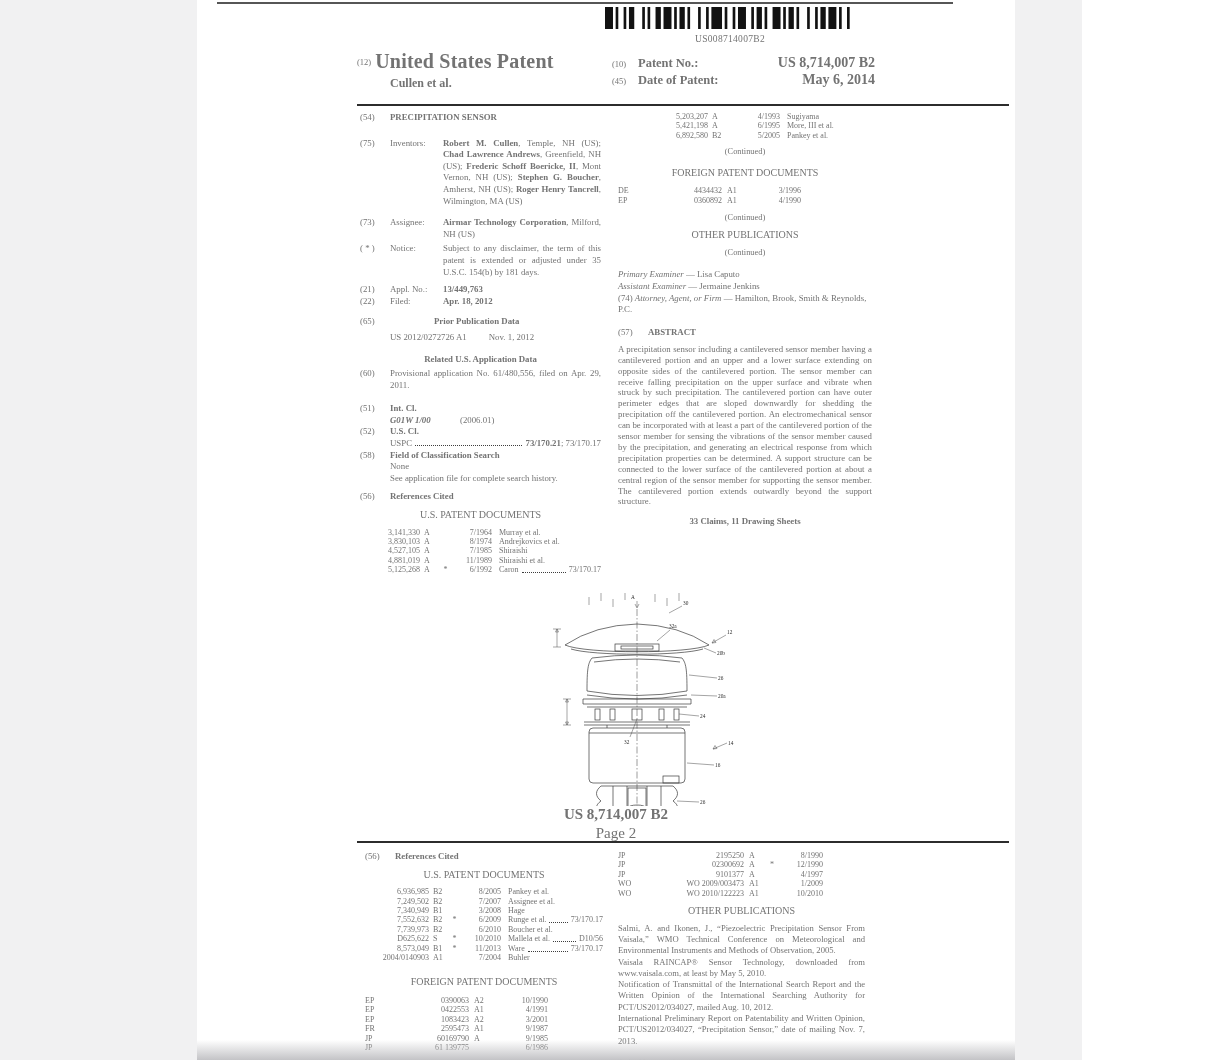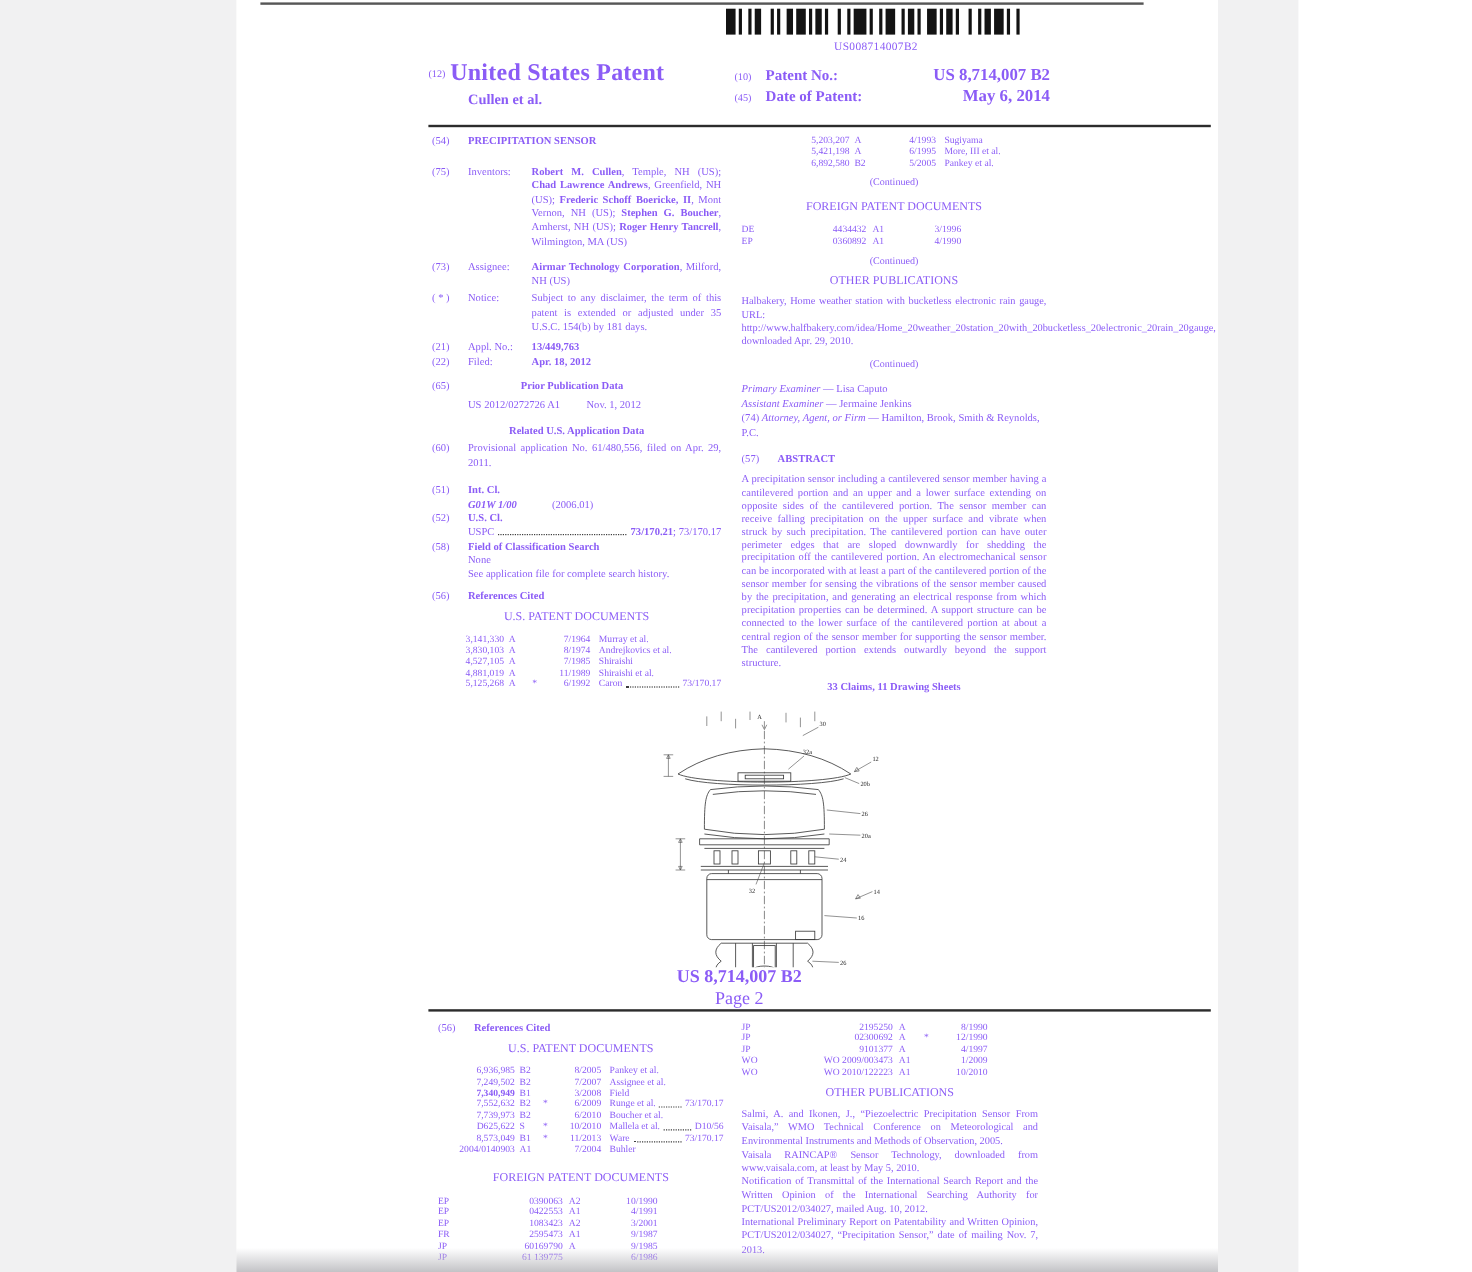--- a/index.html
+++ b/index.html
@@ -1,17 +1,17 @@
 <!DOCTYPE html>
 <html><head>
 <meta charset="utf-8">
 <style>
   html,body{margin:0;padding:0;}
   .screen{position:relative;width:1082px;height:1060px;background:#f1f1f2;overflow:hidden;
-          font-family:"Liberation Serif","DejaVu Serif",serif;color:#8b5cf6;}
+          font-family:"Liberation Serif","DejaVu Serif",serif;color:#737373;}
   .page{position:absolute;left:197px;top:0;width:818px;height:1060px;background:#ffffff;}
   .page::after{content:"";position:absolute;left:0;right:0;bottom:0;height:20px;
                background:linear-gradient(to bottom,rgba(255,255,255,0),#c3c3c6);}
   .b{font-weight:bold;}
   .i{font-style:italic;}
   .topline{position:absolute;left:20px;top:2px;width:736px;height:2.4px;background:#565656;}
   
   .barcode-wrap{position:absolute;left:408px;top:7px;width:250px;text-align:center;}
   .barcode-num{font-size:9.5px;margin-top:1px;letter-spacing:.3px;}
   
@@ -326,21 +326,20 @@
           <div class="frow">
             <span class="cc">EP</span>
             <span class="no">0360892</span>
             <span class="kind">A1</span>
             <span class="star"></span>
             <span class="date">4/1990</span>
           </div>
         </div>
       <div class="cont" style="margin-top:7px;">(Continued)</div>
       <div class="capshead" style="margin-top:5px;">OTHER PUBLICATIONS</div>
-      <div class="pubs" style="margin-top:5px;">Halbakery, Home weather station with bucketless electronic rain gauge, URL: http://www.halfbakery.com/idea/Home_20weather_20station_20with_20bucketless_20electronic_20rain_20gauge, downloaded Apr. 29, 2010.</div>
       <div class="cont" style="margin-top:7px;">(Continued)</div>
 
       <div class="examiner" style="margin-top:10px;">
         <div><span class="i">Primary Examiner</span><span> — Lisa Caputo</span></div>
         <div><span class="i">Assistant Examiner</span><span> — Jermaine Jenkins</span></div>
         <div><span>(74)  </span><span class="i">Attorney, Agent, or Firm</span><span> — Hamilton, Brook, Smith &amp; Reynolds, P.C.</span></div>
       </div>
 
       <div class="sec" style="margin-top:11px;">
         <span class="num">(57)</span>
@@ -488,25 +487,25 @@
             <span class="no" style="width:64px;">7,249,502</span>
             <span class="kind">B2</span>
             <span class="star"></span>
             <span class="date">7/2007</span>
             <span class="name">Assignee et al.</span>
 
             <span></span>
           </div>
 
           <div class="refrow">
-            <span class="no" style="width:64px;font-weight:bold;">7,340,949</span>
+            <span class="no" style="width:64px;">7,340,949</span>
             <span class="kind">B1</span>
             <span class="star"></span>
             <span class="date">3/2008</span>
-            <span class="name">Field</span>
+            <span class="name">Hage</span>
 
             <span></span>
           </div>
 
           <div class="refrow">
             <span class="no" style="width:64px;">7,552,632</span>
             <span class="kind">B2</span>
             <span class="star">*</span>
             <span class="date">6/2009</span>
             <span class="name">Runge et al.</span>

